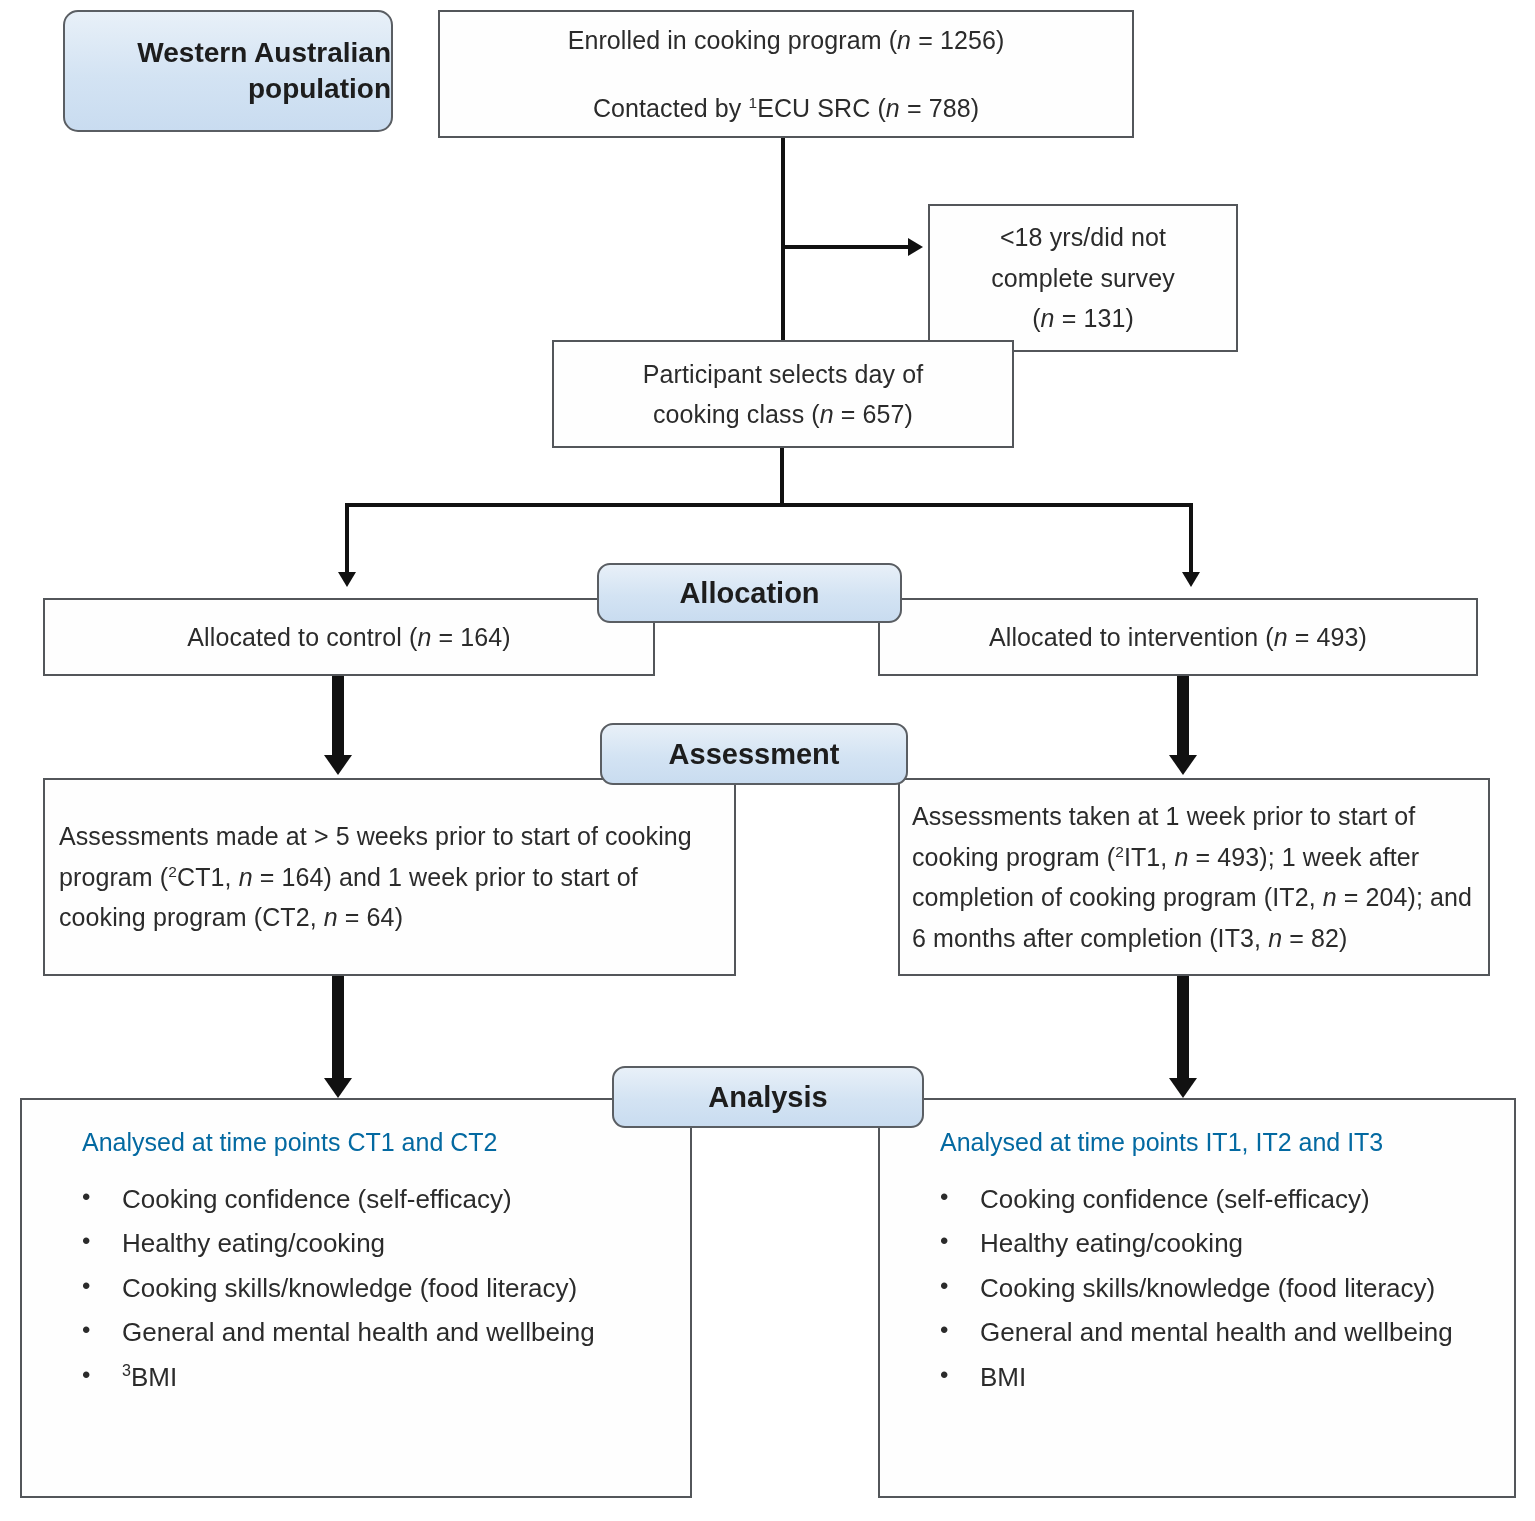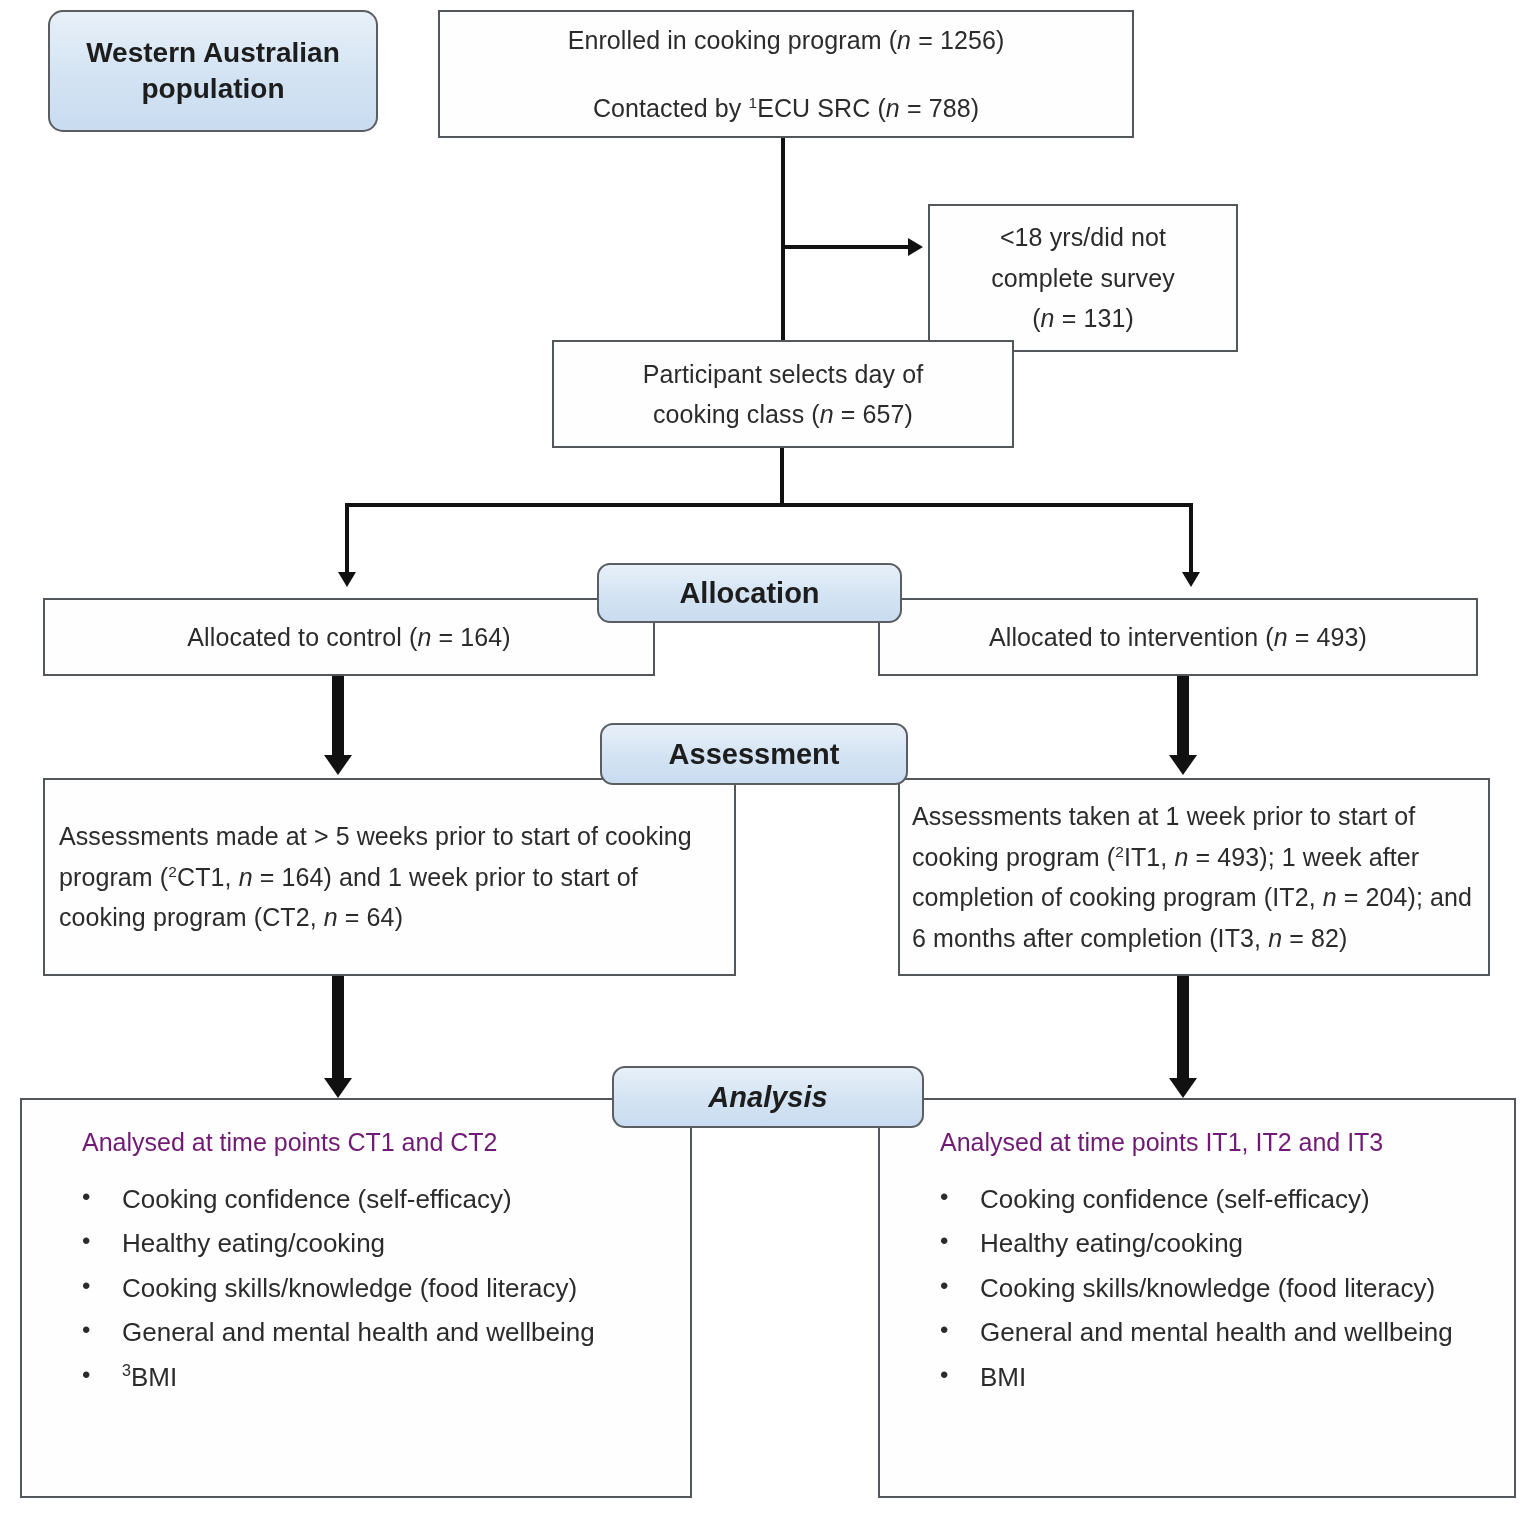--- a/index.html
+++ b/index.html
@@ -98,21 +98,21 @@
     box-sizing: border-box;
     border: 2px solid #53565a;
     background: #fefefe;
     padding: 26px 22px 18px 30px;
   }
   .analysis-head {
     font-size: 25px;
     line-height: 1.35;
     margin-bottom: 20px;
     padding-left: 30px;
-    color: #701a75;
+    color: #0369a1;
   }
   .analysis-list {
     margin: 0;
     padding: 0;
     list-style: none;
   }
   .analysis-list li {
     position: relative;
     font-size: 26px;
     line-height: 1.48;
@@ -127,21 +127,21 @@
     top: -1px;
     font-size: 24px;
     color: #2b2b2b;
   }
 </style>
 </head>
 <body>
 
 <div id="canvas">
 
-  <div class="stage pop" style="left:48px; top:10px; width:330px; height:122px;">
+  <div class="stage pop" style="left:63px; top:10px; width:330px; height:122px;align-items:flex-end;">
     <span>Western Australian</span>
     <span>population</span>
   </div>
 
   <div class="box" style="left:438px; top:10px; width:696px; height:128px;">
     <div class="box-text">
       <span>Enrolled in cooking program (</span><span class="it">n</span><span> = 1256)</span>
     </div>
     <div class="box-text" style="margin-top:28px;">
       <span>Contacted by </span><sup>1</sup><span>ECU SRC (</span><span class="it">n</span><span> = 788)</span>
@@ -234,17 +234,17 @@
     <div class="analysis-head">Analysed at time points IT1, IT2 and IT3</div>
     <ul class="analysis-list">
       <li><span>Cooking confidence (self-efficacy)</span></li>
       <li><span>Healthy eating/cooking</span></li>
       <li><span>Cooking skills/knowledge (food literacy)</span></li>
       <li><span>General and mental health and wellbeing</span></li>
       <li><span>BMI</span></li>
     </ul>
   </div>
 
-  <div class="stage" style="left:612px; top:1066px; width:312px; height:62px;font-style:italic;">
+  <div class="stage" style="left:612px; top:1066px; width:312px; height:62px;">
     <span>Analysis</span>
   </div>
 
 </div>
 
 </body></html>

